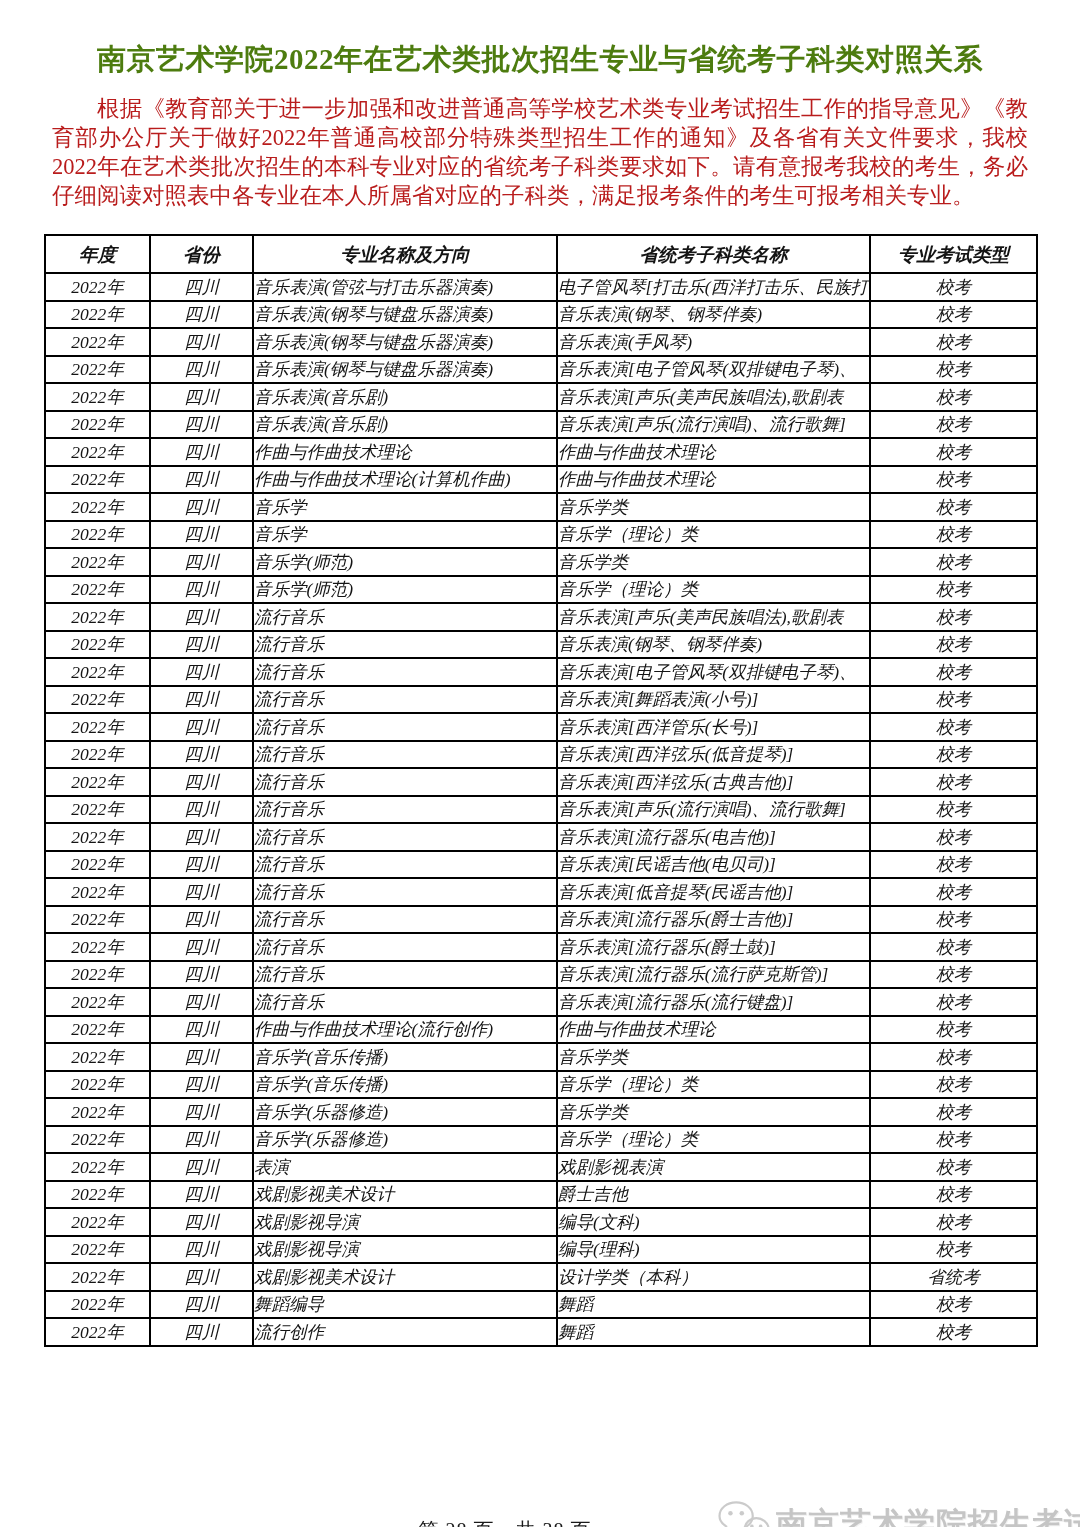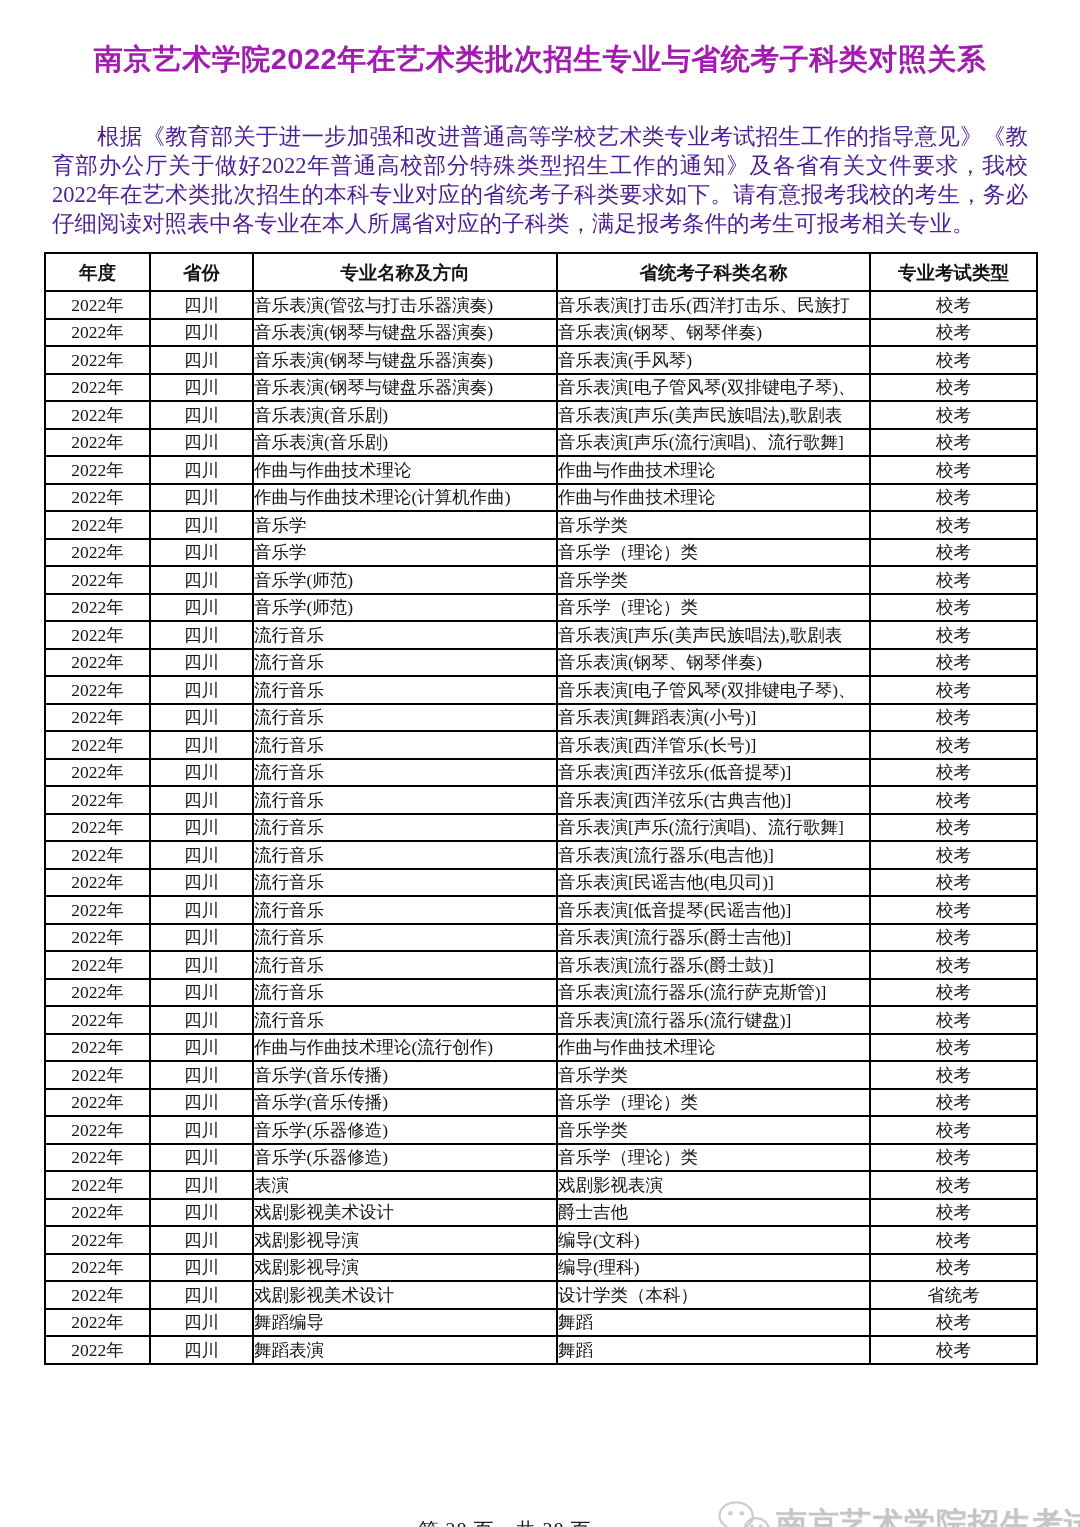--- a/index.html
+++ b/index.html
@@ -12,35 +12,35 @@
     overflow:hidden;
   }
   .page { position:relative; width:1080px; height:1527px; }
 
   .doc-title {
     margin:40px auto 0;
     text-align:center;
     font-size:29px;
     font-weight:bold;
     letter-spacing:0.5px;
-    font-family:Liberation Sans, sans-serif;
-    color:#a21caf;
+    font-family:Liberation Serif, serif;
+    color:#4d7c0f;
   }
 
   .intro {
     width:976px;
-    margin:42px auto 0;
+    margin:14px auto 0;
     font-size:22.5px;
     line-height:29px;
     text-align:justify;
     text-indent:2em;
-    color:#4c1d95;
-  }
-
-  .table-wrap { width:992px; margin:14px auto 0; }
+    color:#b91c1c;
+  }
+
+  .table-wrap { width:992px; margin:24px auto 0;font-style:italic; }
   table.main {
     width:992px;
     border-collapse:collapse;
     table-layout:fixed;
     border:2px solid #000;
   }
   table.main th, table.main td {
     border:2px solid #000;
     overflow:hidden;
     white-space:nowrap;
@@ -114,21 +114,21 @@
           <th>专业名称及方向</th>
           <th>省统考子科类名称</th>
           <th>专业考试类型</th>
         </tr>
       </thead>
       <tbody>
           <tr>
             <td class="c">2022年</td>
             <td class="c">四川</td>
             <td class="l">音乐表演(管弦与打击乐器演奏)</td>
-            <td class="l">音乐表演[打击乐(西洋打击乐、民族打</td>
+            <td class="l">电子管风琴[打击乐(西洋打击乐、民族打</td>
             <td class="c">校考</td>
           </tr>
           <tr>
             <td class="c">2022年</td>
             <td class="c">四川</td>
             <td class="l">音乐表演(钢琴与键盘乐器演奏)</td>
             <td class="l">音乐表演(钢琴、钢琴伴奏)</td>
             <td class="c">校考</td>
           </tr>
           <tr>
@@ -379,21 +379,21 @@
           <tr>
             <td class="c">2022年</td>
             <td class="c">四川</td>
             <td class="l">舞蹈编导</td>
             <td class="l">舞蹈</td>
             <td class="c">校考</td>
           </tr>
           <tr>
             <td class="c">2022年</td>
             <td class="c">四川</td>
-            <td class="l">舞蹈表演</td>
+            <td class="l">流行创作</td>
             <td class="l">舞蹈</td>
             <td class="c">校考</td>
           </tr>
         </tbody>
     </table>
   </div>
 
   <div class="footer">第 28 页，共 38 页</div>
 
   <div class="watermark">

